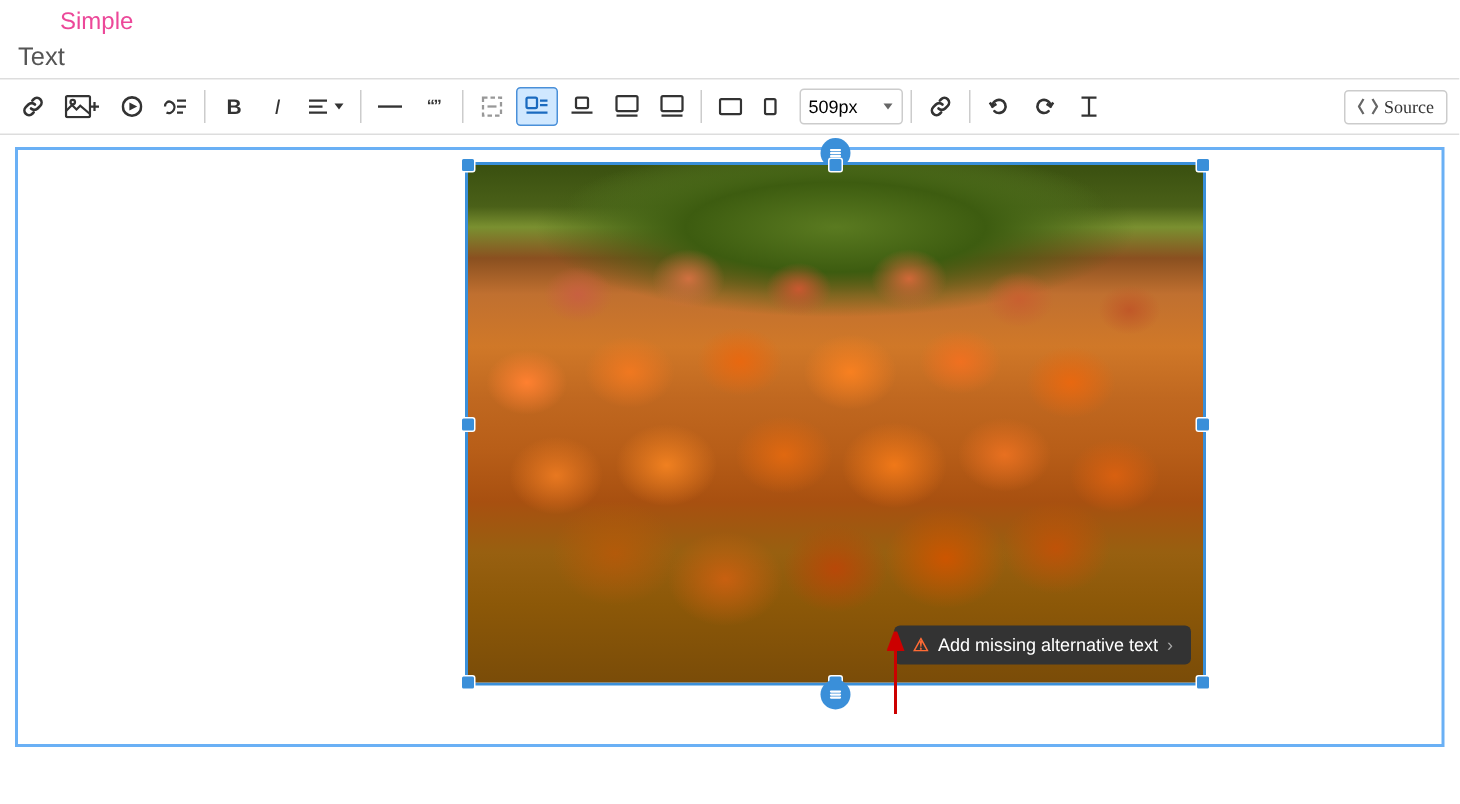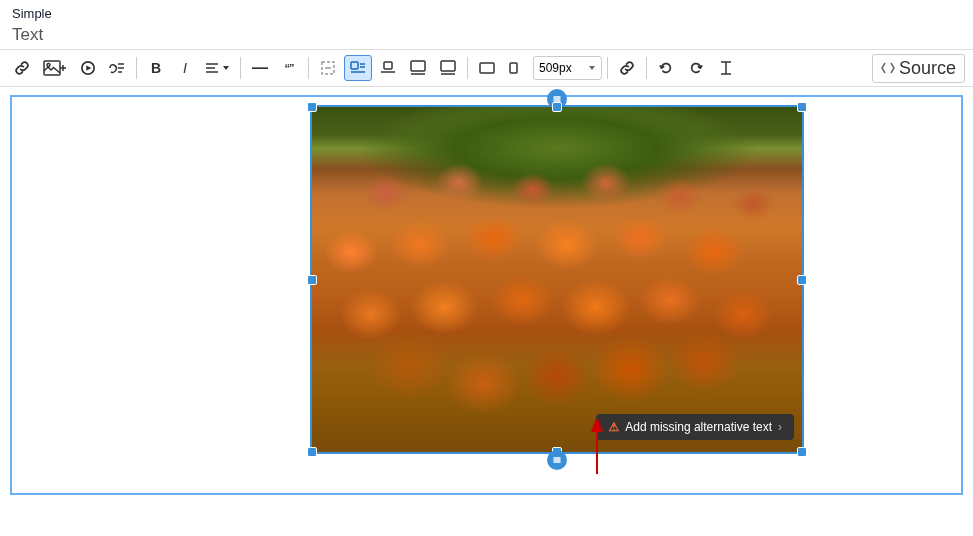--- a/index.html
+++ b/index.html
@@ -5,24 +5,25 @@
     * { box-sizing: border-box; margin: 0; padding: 0; }
     body {
       font-family: -apple-system, BlinkMacSystemFont, 'Segoe UI', Arial, sans-serif;
       background: #fff;
       width: 973px;
       height: 536px;
       overflow: hidden;
     }
 
     .app-title {
-      font-size: 13px;
-      color: #0f172a;
+      font-size: 16px;
+      color: #ec4899;
       padding: 6px 12px 2px;
       font-weight: 400;
+      margin-left: 28px;
     }
 
     .section-label {
       font-size: 17px;
       color: #555;
       padding: 2px 12px 4px;
     }
 
     .toolbar {
       display: flex;
@@ -79,23 +80,24 @@
 
     .source-btn {
       display: flex;
       align-items: center;
       gap: 4px;
       padding: 3px 8px;
       border: 1px solid #ccc;
       border-radius: 3px;
       background: #fff;
       cursor: pointer;
-      font-size: 18px;
+      font-size: 12px;
       color: #333;
       margin-left: auto;
+      font-family: Liberation Serif, serif;
     }
 
     .editor-area {
       border: 2px solid #6ab0f5;
       margin: 8px 10px;
       min-height: 400px;
       position: relative;
       padding: 8px;
     }
 

